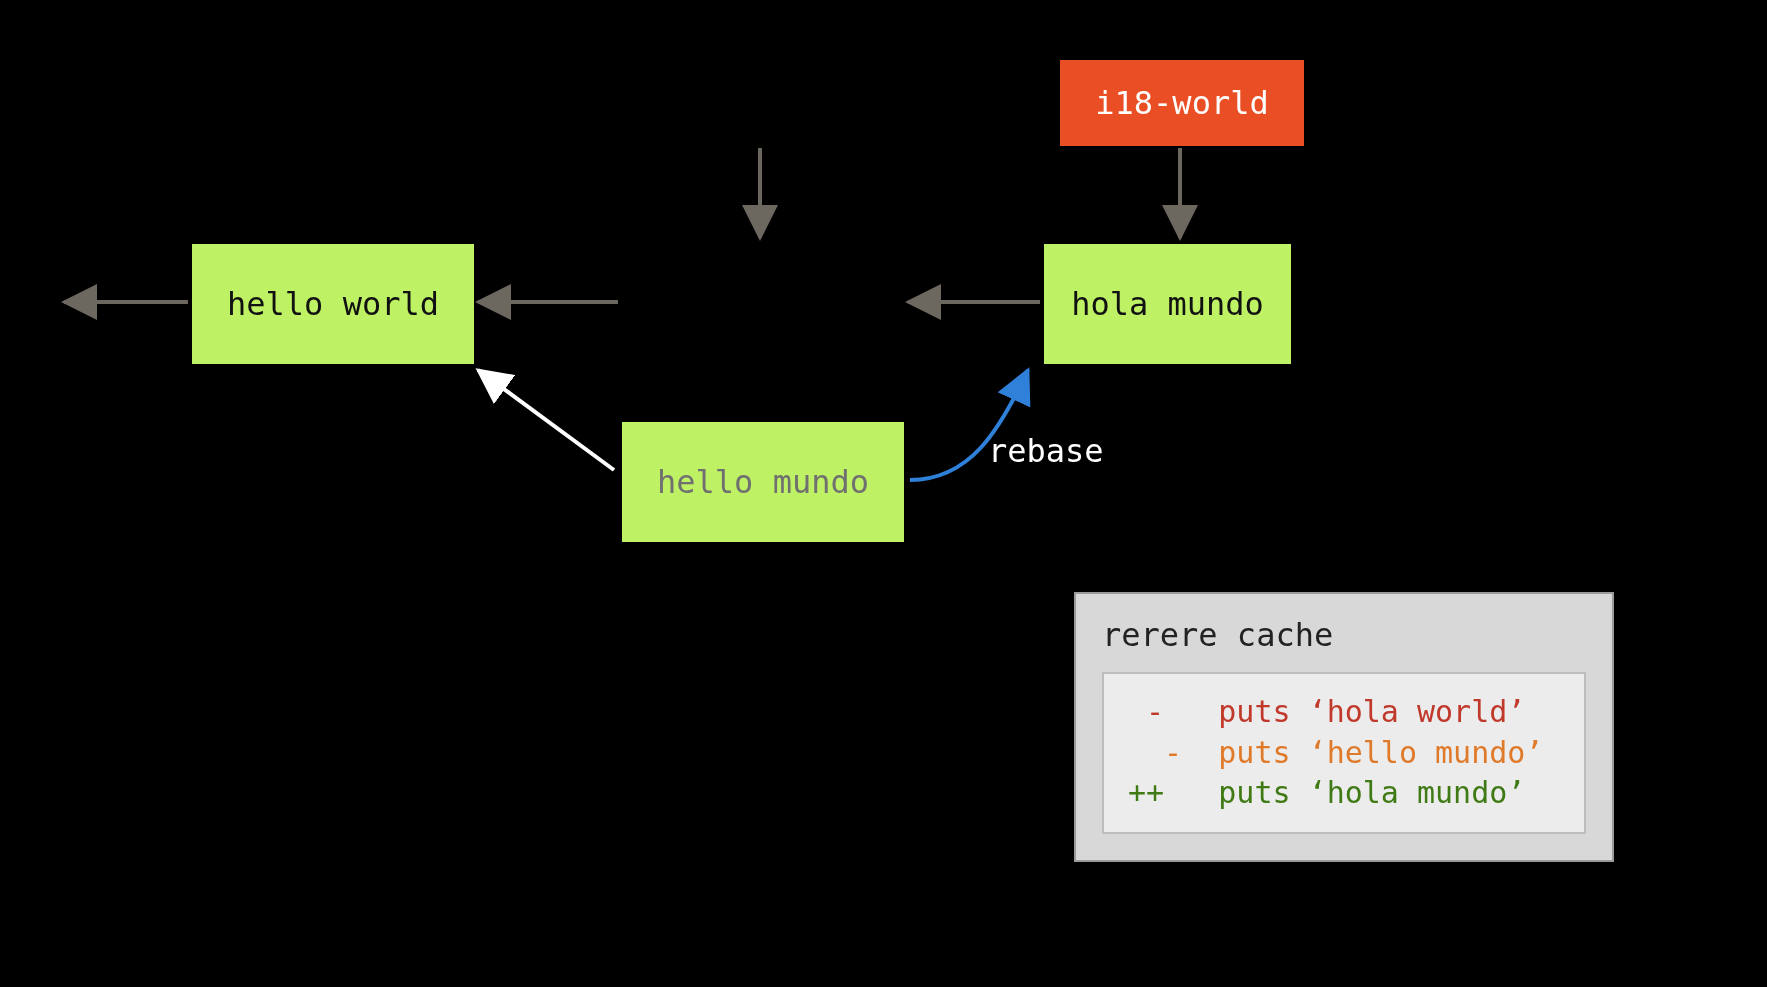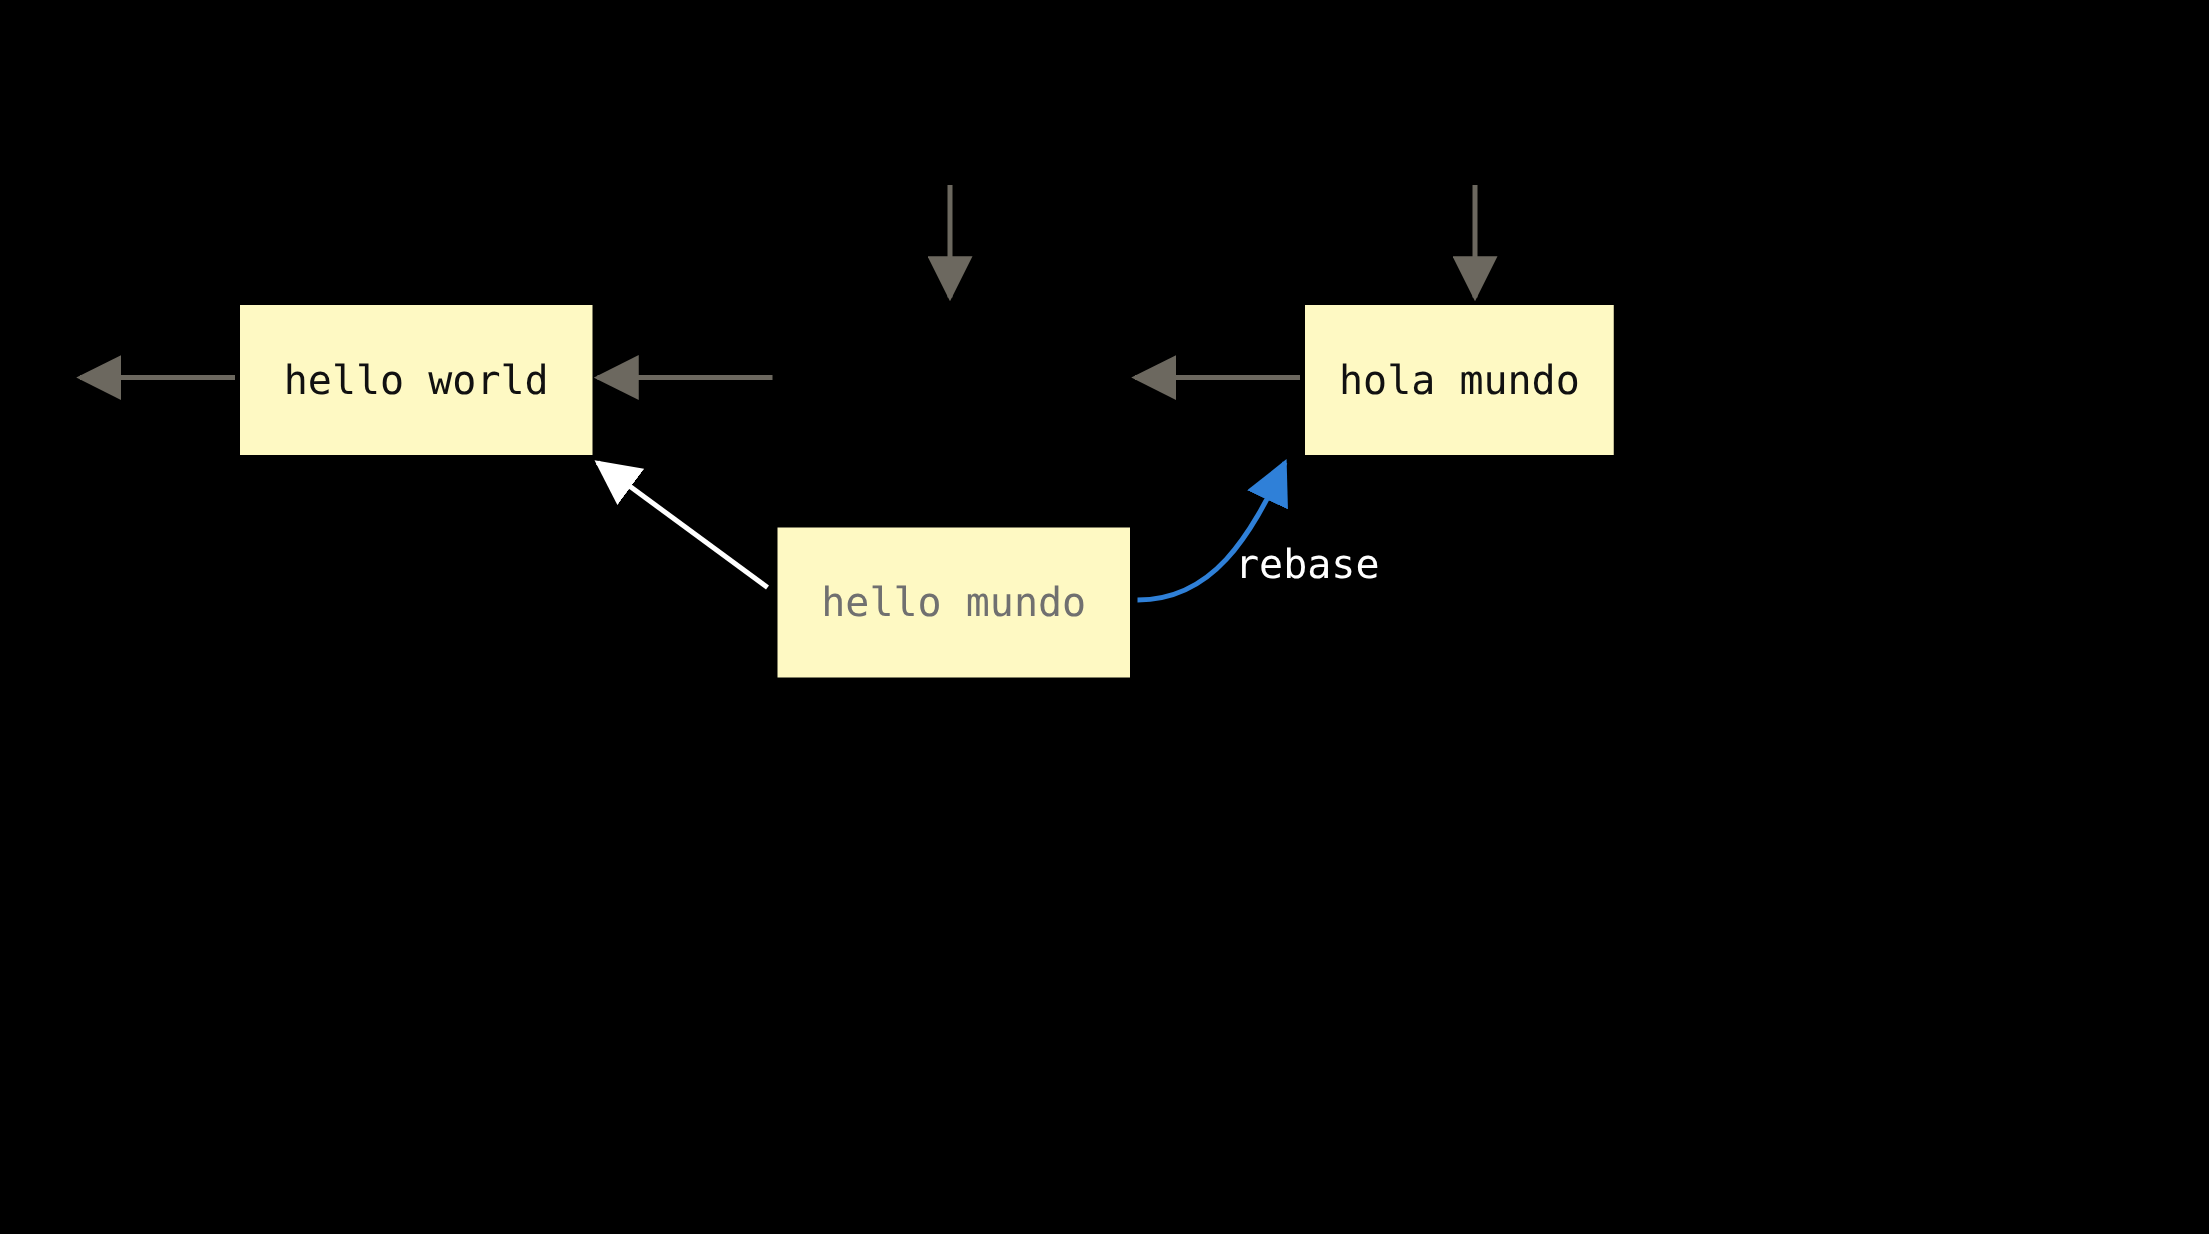--- a/index.html
+++ b/index.html
@@ -30,21 +30,21 @@
     font-size: 32px;
     display: flex;
     align-items: center;
     justify-content: center;
     box-sizing: border-box;
     padding: 0 24px;
     height: 86px;
   }
   .commit {
     position: absolute;
-    background: #fef9c3;
+    background: #bef264;
     color: #111;
     font-size: 32px;
     display: flex;
     align-items: center;
     justify-content: center;
     box-sizing: border-box;
     padding: 0 24px;
     height: 120px;
   }
   .commit.faded {
@@ -103,30 +103,39 @@
 
     <line x1="188" y1="302" x2="64" y2="302" stroke="#6c685f" stroke-width="4" marker-end="url(#arrow-gray)"></line>
     <line x1="618" y1="302" x2="478" y2="302" stroke="#6c685f" stroke-width="4" marker-end="url(#arrow-gray)"></line>
     <line x1="1040" y1="302" x2="908" y2="302" stroke="#6c685f" stroke-width="4" marker-end="url(#arrow-gray)"></line>
 
     <line x1="614" y1="470" x2="478" y2="370" stroke="#ffffff" stroke-width="4" marker-end="url(#arrow-white)"></line>
 
     <path d="M 910 480 C 970 480, 1000 430, 1028 370" stroke="#2f80d8" stroke-width="4" fill="none" marker-end="url(#arrow-blue)"></path>
   </svg>
 
+  <div class="branch" style="left:1060px; top:60px; width:244px;">
+    <span>i18-world</span>
+  </div>
 
   <div class="commit" style="left:192px; top:244px; width:282px;">
     <span>hello world</span>
   </div>
   <div class="commit" style="left:1044px; top:244px; width:247px;">
     <span>hola mundo</span>
   </div>
 
   <div class="commit faded" style="left:622px; top:422px; width:282px;justify-content:center;">
     <span>hello mundo</span>
   </div>
 
   <div class="rebase-label" style="left:988px; top:432px;">
     <span>rebase</span>
   </div>
 
+  <div class="cache-panel" style="left:1074px; top:592px; width:540px;">
+    <div class="cache-title">rerere cache</div>
+    <div class="cache-body"><span class="diff-red"> -   puts ‘hola world’</span>
+<span class="diff-orange">  -  puts ‘hello mundo’</span>
+<span class="diff-green">++   puts ‘hola mundo’</span></div>
+  </div>
 
 </div>
 
 </body></html>

